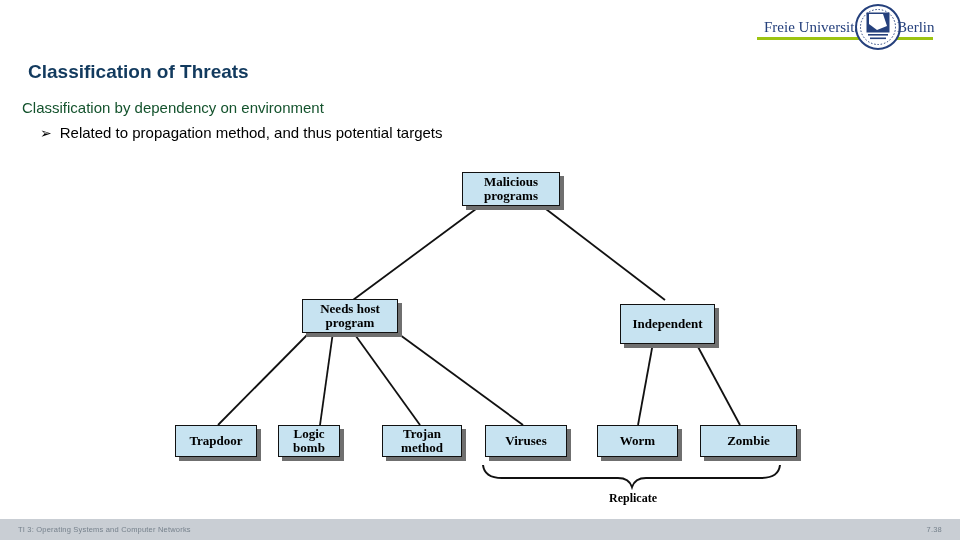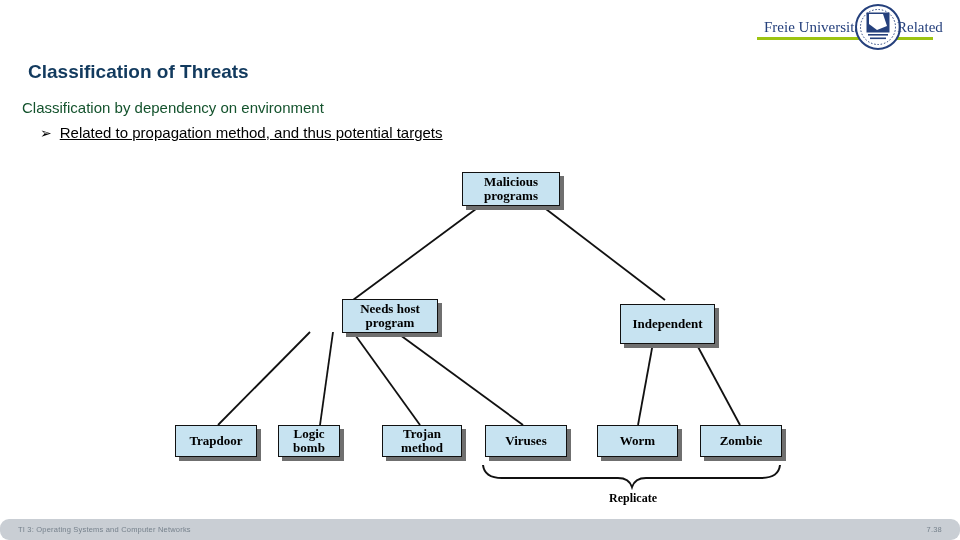--- a/index.html
+++ b/index.html
@@ -11,65 +11,65 @@
   .logo-line{position:absolute;top:37px;left:7px;width:176px;height:3px;background:#9dc410;}
   .logo-text{position:absolute;top:19px;font-family:"Liberation Serif",serif;
              font-size:15px;color:#25407c;white-space:nowrap;}
   .logo-text.left{left:14px;}
   .logo-text.right{left:147px;}
   .logo-seal{position:absolute;top:2px;left:103px;}
 
   
   .title{position:absolute;left:28px;top:61px;font-size:19px;font-weight:bold;color:#123a5e;}
   .body-line{position:absolute;left:22px;top:99px;font-size:15px;color:#14532d;}
-  .bullet-line{position:absolute;left:40px;top:124px;font-size:15px;color:#000;text-decoration:underline;}
+  .bullet-line{position:absolute;left:40px;top:124px;font-size:15px;color:#000;}
   .bullet-glyph{display:inline-block;margin-right:8px;font-size:14px;}
 
   
   .diagram{position:absolute;left:150px;top:160px;width:650px;height:360px;}
   .diagram svg{position:absolute;left:0;top:0;}
   .node{position:absolute;display:flex;align-items:center;justify-content:center;
         background:#c7e3f1;border:1.6px solid #111;box-shadow:4px 4px 0 0 #6f6f6f;
         font-family:"Liberation Serif",serif;font-weight:bold;font-size:13px;line-height:14px;
         color:#000;text-align:center;white-space:pre-line;box-sizing:border-box;}
   .n-root{left:312px;top:12px;width:98px;height:34px;}
-  .n-needs{left:152px;top:139px;width:96px;height:34px;margin-left:40px;}
+  .n-needs{left:152px;top:139px;width:96px;height:34px;}
   .n-indep{left:470px;top:144px;width:95px;height:40px;}
   .n-trapdoor{left:25px;top:265px;width:82px;height:32px;}
   .n-logic{left:128px;top:265px;width:62px;height:32px;}
   .n-trojan{left:232px;top:265px;width:80px;height:32px;}
   .n-viruses{left:335px;top:265px;width:82px;height:32px;}
   .n-worm{left:447px;top:265px;width:81px;height:32px;}
-  .n-zombie{left:550px;top:265px;width:82px;height:32px;}
+  .n-zombie{left:550px;top:265px;width:97px;height:32px;}
   .replicate{position:absolute;left:433px;top:331px;width:100px;text-align:center;
              font-family:"Liberation Serif",serif;font-weight:bold;font-size:12px;color:#000;}
 
   
   .footer{position:absolute;left:0;bottom:0;width:960px;height:21px;background:#c9ced4;
           display:flex;align-items:center;justify-content:space-between;box-sizing:border-box;
-          padding:0 18px;border-radius:9px;}
+          padding:0 18px;}
   .footer span{font-size:7.5px;color:#76818c;letter-spacing:0.2px;}
 </style>
 </head>
 <body>
 
 <div class="slide">
 
   <div class="logo">
     <div class="logo-line"></div>
     <span class="logo-text left">Freie Universität</span>
     <svg class="logo-seal" width="50" height="50" viewBox="0 0 50 50">
       <circle cx="25" cy="25" r="22" fill="#ffffff" stroke="#25407c" stroke-width="2"></circle>
       <circle cx="25" cy="25" r="17.5" fill="none" stroke="#25407c" stroke-width="1" stroke-dasharray="1.5 1.8"></circle>
       <rect x="13.5" y="10.5" width="23" height="20" fill="#25407c"></rect>
       <polygon points="16,12 30,12 34,24 24,28 16,22" fill="#ffffff"></polygon>
       <rect x="15" y="32" width="20" height="1.6" fill="#25407c"></rect>
       <rect x="17" y="35.5" width="16" height="1.6" fill="#25407c"></rect>
     </svg>
-    <span class="logo-text right">Related</span>
+    <span class="logo-text right">Berlin</span>
   </div>
 
   <div class="title">Classification of Threats</div>
   <div class="body-line">Classification by dependency on environment</div>
   <div class="bullet-line">
     <span class="bullet-glyph">➢</span><span>Related to propagation method, and thus potential targets</span>
   </div>
 
   <div class="diagram">
     <svg width="650" height="360" viewBox="0 0 650 360">

